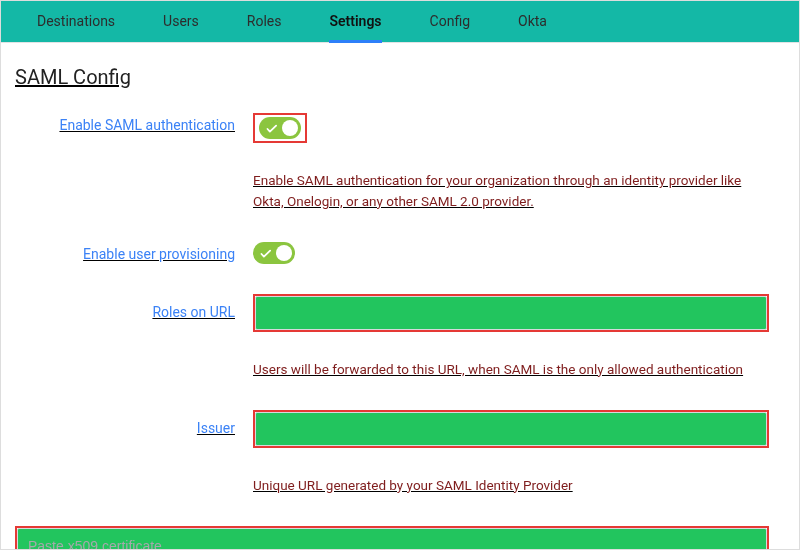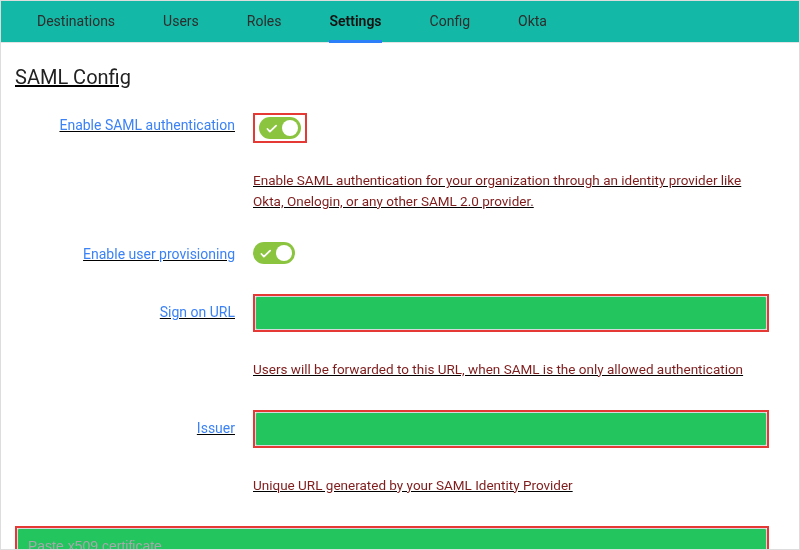--- a/index.html
+++ b/index.html
@@ -161,21 +161,21 @@
           <svg viewBox="0 0 16 16">
               <path d="M2 8 l3.2 3.5 L13.5 3.5" fill="none" stroke="white" stroke-width="2.4" stroke-linecap="round" stroke-linejoin="round"></path>
             </svg>
         </span>
         <span class="knob"></span>
       </span>
     </div>
   </div>
 
   <div class="form-row">
-    <div class="label-col" style="padding-top:10px">Sign on URL</div>
+    <div class="label-col" style="padding-top:10px">Roles on URL</div>
     <div class="ctrl-col">
       <div class="hl-input">
         <input class="txt-input" type="text" value="" style="">
       </div>
       <div class="helper">Users will be forwarded to this URL, when SAML is the only allowed authentication</div>
     </div>
   </div>
 
   <div class="form-row">
     <div class="label-col" style="padding-top:10px">Issuer</div>

